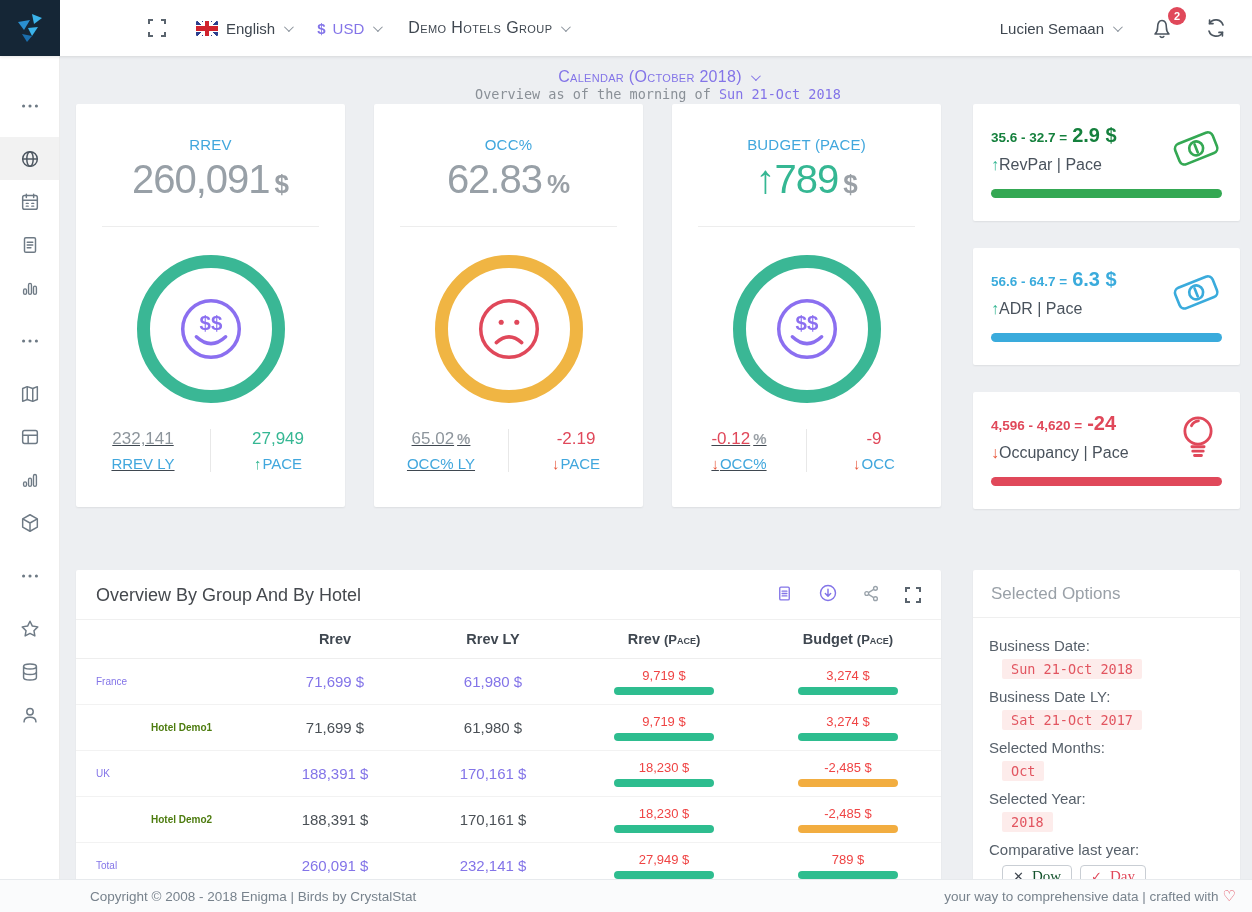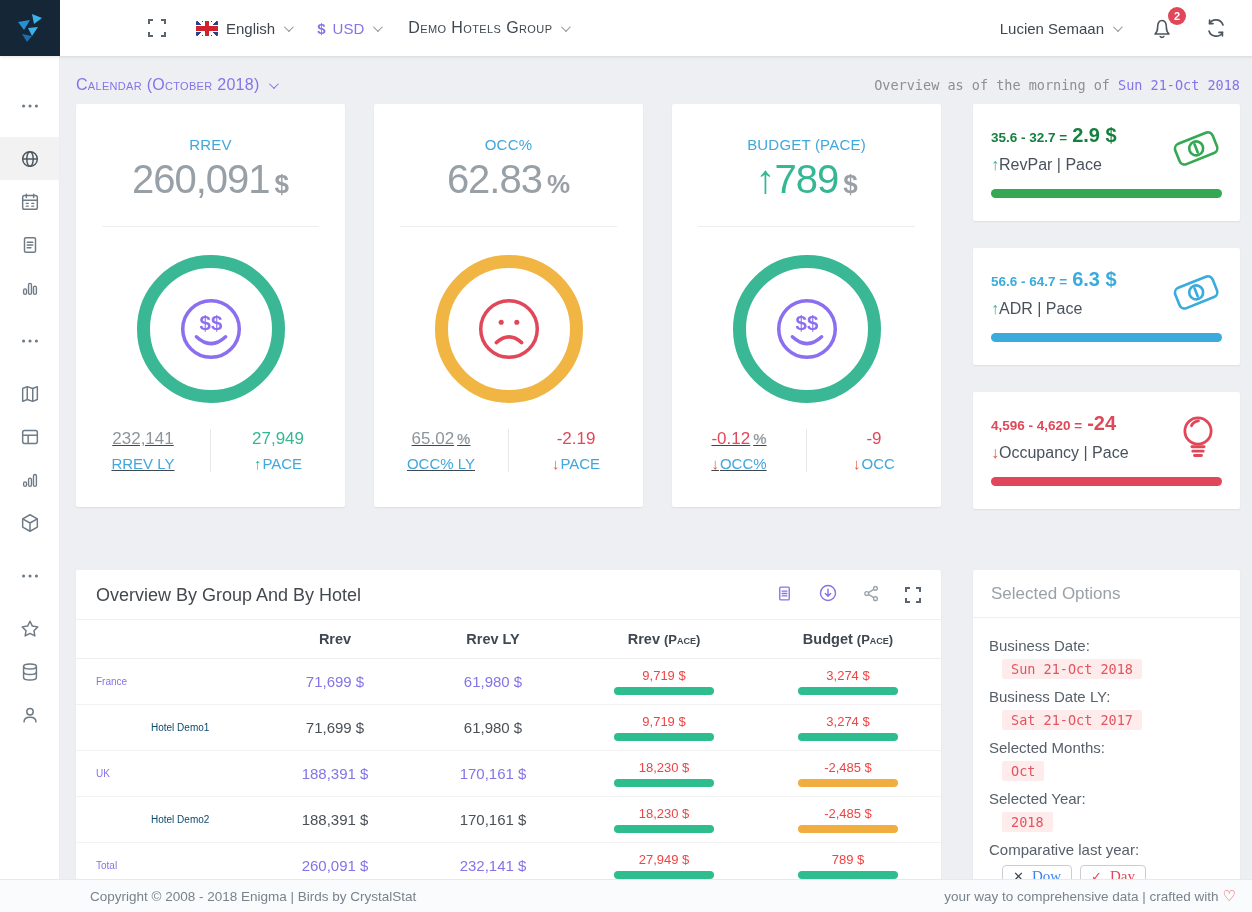--- a/index.html
+++ b/index.html
@@ -54,21 +54,21 @@
   .sb-item svg { display:block; }
 
   
   .footer { position:absolute; bottom:0; left:0; right:0; height:33px; background:#fafbfc;
             border-top:1px solid #e7eaed; display:flex; align-items:center; justify-content:space-between;
             padding:0 16px 0 90px; font-size:13.5px; color:#78838d; }
   .footer .heart { color:#e0485a; margin-left:4px; font-size:15px; }
 
   
   .main { position:absolute; top:56px; left:60px; right:0; bottom:33px; padding:12px 12px 0 16px; overflow:hidden; }
-  .page-header { display:flex; align-items:center; justify-content:space-between; height:34px; margin-bottom:2px; }
+  .page-header { display:flex; align-items:center; justify-content:space-between; height:34px; margin-bottom:2px;flex-direction:column; }
   .cal-dd { display:flex; align-items:center; color:#8374e8; font-size:16px; font-variant:small-caps; letter-spacing:.3px; cursor:pointer; }
   .overview-note { font-family:"DejaVu Sans Mono",monospace; font-size:13.5px; color:#8a9097; }
   .overview-note .date { color:#8374e8; }
 
   .card { background:#fff; border-radius:2px; box-shadow:0 1px 2px rgba(0,0,0,.07); }
 
   .kpi-row { display:flex; }
   .kpi-card { width:269px; height:403px; margin-right:29px; padding-top:32px; text-align:center; }
   .kpi-title { color:#41a7dd; font-size:15px; letter-spacing:.2px; }
   .kpi-value { margin-top:4px; font-size:40px; font-weight:300; color:#98a0a7; letter-spacing:-1px; }
@@ -105,40 +105,40 @@
   .tc-tools { display:flex; align-items:center; }
   .tc-tools .tool { margin-left:24px; cursor:pointer; }
   .thead { display:flex; border-top:1px solid #f0f0f0; border-bottom:1px solid #eee; height:40px; align-items:center; }
   .trow { display:flex; height:46px; align-items:center; border-bottom:1px solid #f2f2f2; }
   .c-name { width:180px; padding-left:20px; text-align:left; font-size:10px; }
   .c-num  { width:158px; text-align:center; font-size:15px; }
   .c-pace { width:184px; text-align:center; }
   .thead .hl { font-size:14.5px; font-weight:bold; color:#3f4750; }
   .thead .sub { font-variant:small-caps; font-weight:bold; font-size:13px; margin-left:4px; }
   .trow.group .c-name, .trow.group .c-num, .trow.total .c-name, .trow.total .c-num { color:#8374e8; }
-  .trow.hotel .c-name { padding-left:75px; color:#0c4a6e; }
+  .trow.hotel .c-name { padding-left:75px; color:#4d7c0f;font-weight:bold; }
   .trow.hotel .c-num { color:#4a5056; }
   .pace-cell-num { font-size:13px; color:#ef4444; }
   .pace-cell-bar { width:100px; height:8px; border-radius:4px; margin:4px auto 0 auto; }
   [data-bar="green"]  { background:#2ebd8f; }
   [data-bar="orange"] { background:#f2ad40; }
 
   .options-card { width:267px; height:340px; }
   .oc-title { font-size:17px; color:#9aa1a8; padding:14px 18px 13px 18px; border-bottom:1px solid #efefef; }
   .oc-body { padding:12px 16px 0 16px; }
   .oc-label { font-size:15px; color:#57606a; margin-top:7px; }
   .oc-value { display:inline-block; font-family:"DejaVu Sans Mono",monospace; font-size:13.5px; color:#e25560;
               background:#fdeceb; padding:2px 9px; margin:5px 0 2px 13px; border-radius:2px; }
   .oc-btnrow { margin:7px 0 3px 13px; display:flex; }
   .oc-btn { display:inline-flex; align-items:center; border:1px solid #c9ced4; border-radius:4px;
             padding:2px 10px; margin-right:8px; font-family:"Liberation Serif",serif; font-size:15px; background:#fff; cursor:pointer; }
   .oc-btn .ic { margin-right:8px; font-size:13px; }
   .ic.x { color:#3f4750; }
   .ic.check { color:#e0485a; }
-  .oc-btn .bl.dark { color:#3b82f6;text-align:right; }
+  .oc-btn .bl.dark { color:#14532d;text-align:right; }
   .oc-btn .bl.red { color:#e0485a; }
 </style>
 </head>
 <body>
 
 <div class="app">
 
   <header class="topbar">
     <div class="logo-box">
       <svg width="36" height="36" viewBox="0 0 36 36">

